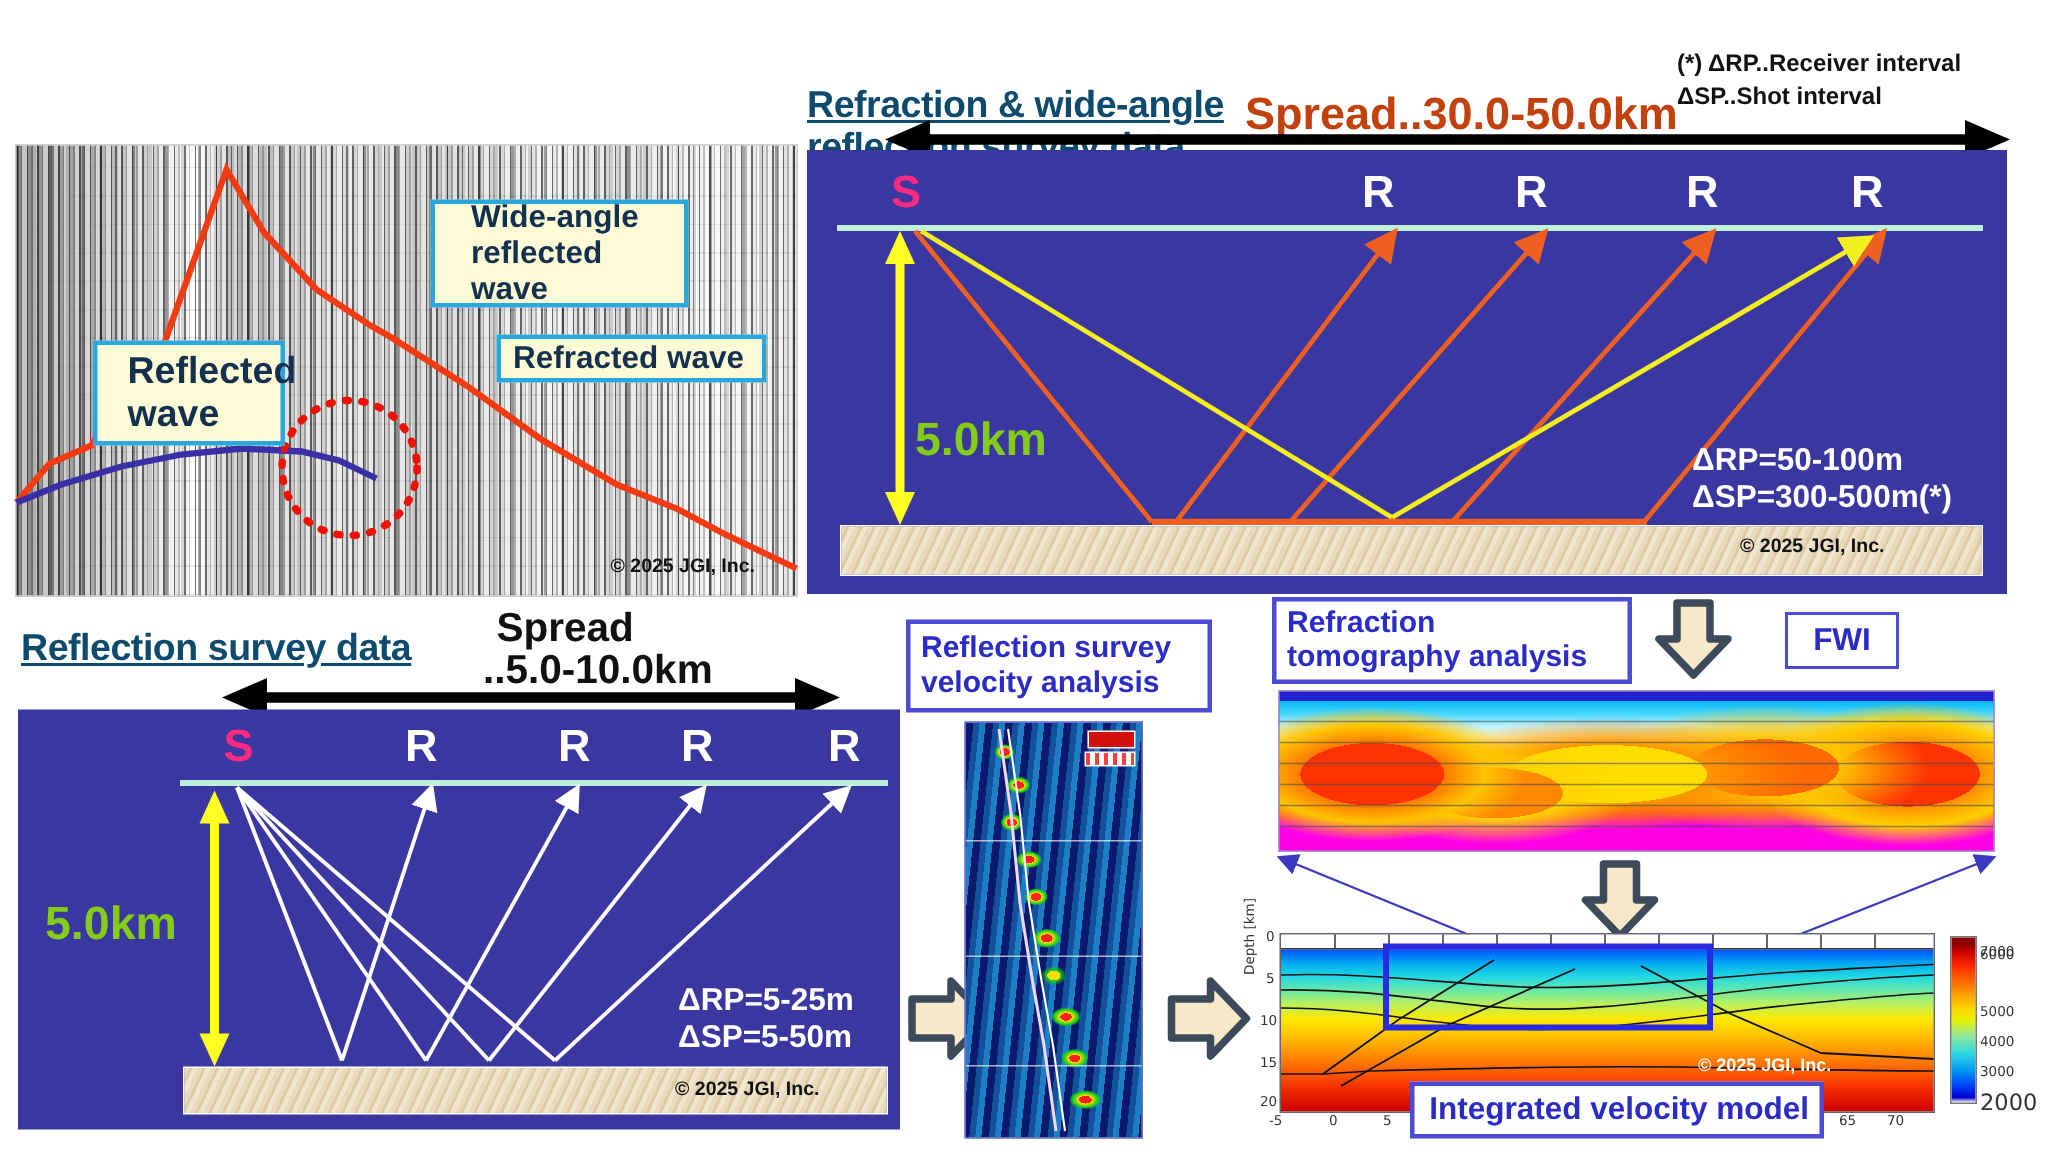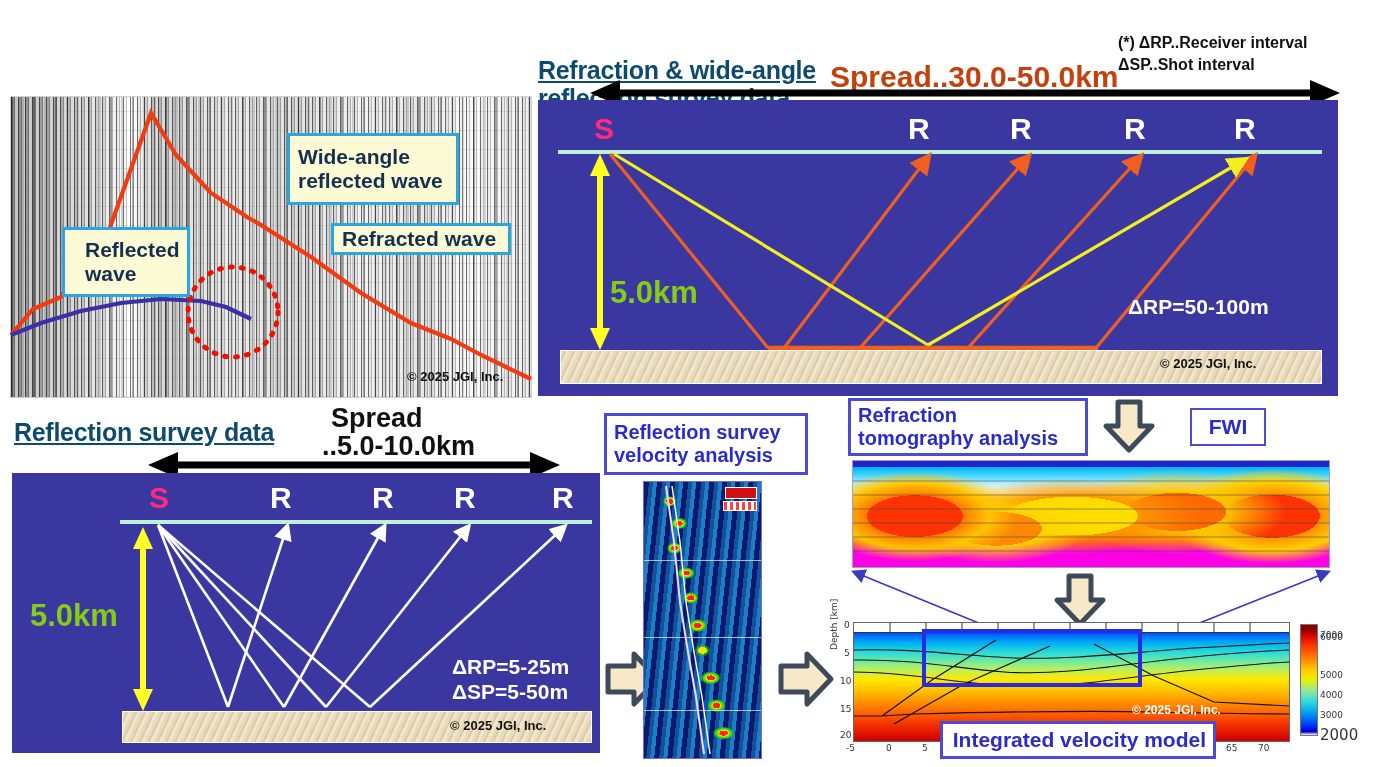--- a/index.html
+++ b/index.html
@@ -109,25 +109,25 @@
 
     <path d="M0,238 L22,212 L50,200 L56,190 L92,150 L140,16 L165,58 L200,96 L236,120 L250,128
              L300,160 L350,196 L400,226 L440,242 L470,258 L520,282" fill="none" stroke="#f43a10" stroke-width="4.2"></path>
 
     <path d="M0,238 L30,226 L70,214 L110,206 L150,202 L190,204 L215,210 L240,222" fill="none" stroke="#3b2fa8" stroke-width="4.2"></path>
 
     <ellipse cx="222" cy="215" rx="45" ry="45" fill="none" stroke="#f01000" stroke-width="5" stroke-dasharray="2 9" stroke-linecap="round"></ellipse>
   </svg>
 
   <div class="abs callout" style="left:276px;top:36px;width:172px;height:72px;font-size:21px;">
-    <span style="white-space:pre-line;">Wide-angle
+    <span style="white-space:pre-line;margin-left:16px;">Wide-angle
 reflected wave</span>
   </div>
 
-  <div class="abs callout" style="left:51px;top:130px;width:128px;height:70px;font-size:21px;padding-left:20px;">
+  <div class="abs callout" style="left:51px;top:130px;width:128px;height:70px;font-size:25px;padding-left:20px;">
     <span style="white-space:pre-line;">Reflected
 wave</span>
   </div>
 
   <div class="abs callout" style="left:320px;top:126px;width:180px;height:32px;font-size:21px;">
     <span>Refracted wave</span>
   </div>
 
   <div class="abs copy-dark" style="left:396px;top:272px;font-size:13px;">
     <span>© 2025 JGI, Inc.</span>
@@ -199,20 +199,21 @@
     <polygon points="62,54 52,76 72,76" fill="#ffff22"></polygon>
     <polygon points="62,250 52,228 72,228" fill="#ffff22"></polygon>
   </svg>
 
   <div class="abs km-lbl" style="left:72px;top:175px;font-size:31px;">
     <span>5.0km</span>
   </div>
 
   <div class="abs panel-note" style="left:590px;top:195px;font-size:21px;">
     <div>ΔRP=50-100m</div>
+    <div>ΔSP=300-500m(*)</div>
   </div>
 
   <div class="seabed" style="left:22px;top:250px;width:760px;height:32px;"></div>
 
   <div class="abs copy" style="left:622px;top:256px;font-size:13px;color:#111;">
     <span>© 2025 JGI, Inc.</span>
   </div>
 </div>
 
 <div class="abs title-link" style="left:14px;top:418px;font-size:25px;">

